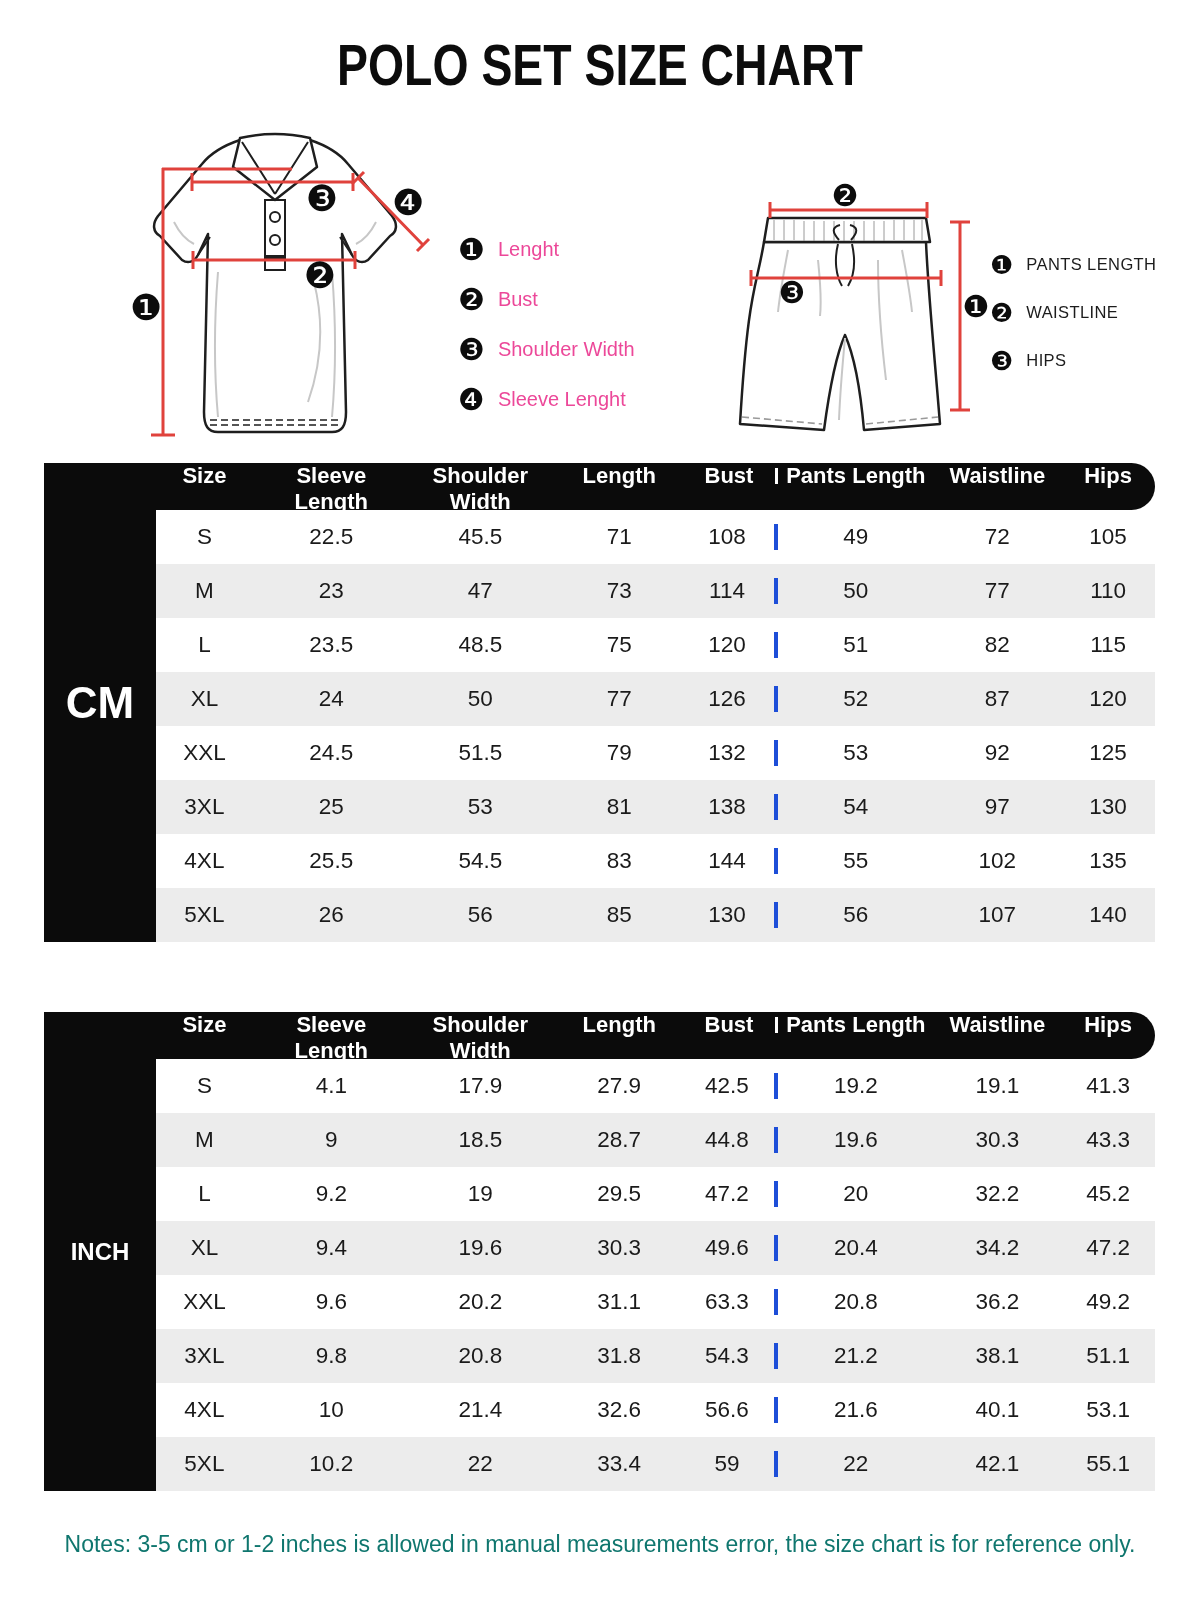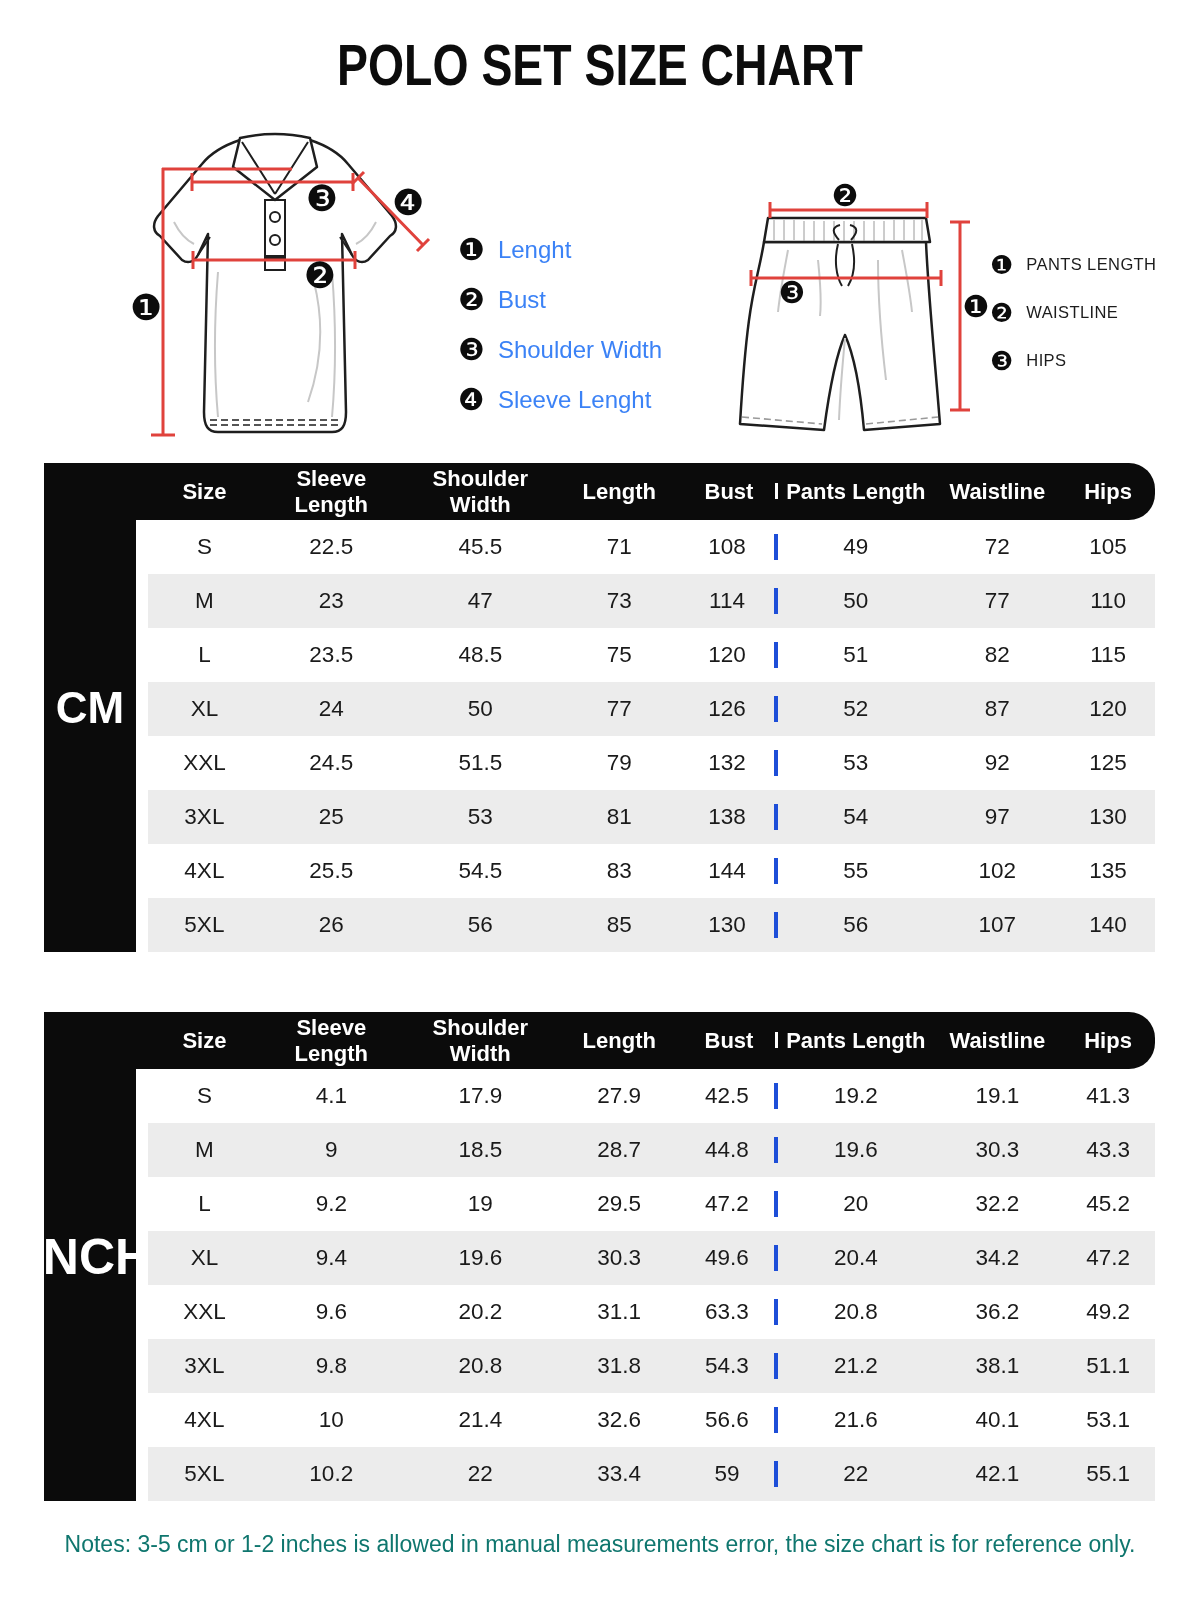--- a/index.html
+++ b/index.html
@@ -12,34 +12,34 @@
          transform:scaleX(0.8);letter-spacing:0px;}
 
   
   .diag{position:absolute;}
   .legend{position:absolute;display:flex;flex-direction:column;}
   .legend-item{display:flex;align-items:center;}
   .bullet{font-family:"DejaVu Sans",sans-serif;line-height:1;color:#0c0c0c;}
   .shirt-legend{left:458px;top:233px;gap:17px;}
   .shirt-legend .legend-item{height:33px;gap:13px;}
   .shirt-legend .bullet{font-size:30px;}
-  .shirt-legend .legend-label{font-size:24px;color:#3b82f6;}
+  .shirt-legend .legend-label{font-size:20px;color:#ec4899;}
   .shorts-legend{left:990px;top:251px;gap:21px;}
   .shorts-legend .legend-item{height:27px;gap:13px;}
   .shorts-legend .bullet{font-size:26px;}
   .shorts-legend .legend-label{font-size:16.5px;letter-spacing:0.4px;color:#1c1c1c;}
 
   
   .sizetable{position:absolute;left:44px;width:1111px;}
-  .sidebar{position:absolute;left:0;top:0;bottom:0;width:92px;background:#0b0b0b;
+  .sidebar{position:absolute;left:0;top:0;bottom:0;width:112px;background:#0b0b0b;
            display:flex;align-items:center;justify-content:center;}
   .unit{color:#fff;font-weight:bold;}
   .unit-cm{font-size:44px;}
-  .unit-inch{font-size:50px;}
-  .hrow{position:relative;display:flex;align-items:center;height:57px;margin-left:0;
+  .unit-inch{font-size:24px;}
+  .hrow{position:relative;display:flex;align-items:flex-start;height:47px;margin-left:0;
         padding-left:104px;background:#0b0b0b;border-radius:0 26px 26px 0;box-sizing:border-box;}
   .hcell{color:#fff;font-weight:bold;font-size:22px;text-align:center;box-sizing:border-box;}
   .hcell.c4{background:linear-gradient(#fff,#fff) no-repeat right center / 3px 62%;}
   .rows{margin-left:104px;}
   .trow{display:flex;height:54px;align-items:center;background:#fff;}
   .trow:nth-child(even){background:#ececec;}
   .tcell{text-align:center;font-size:22.5px;color:#1a1a1a;box-sizing:border-box;}
   .tcell.c4{border-right:4px solid #1d4ed8;}
   .c0{width:11.2%;}.c1{width:14.0%;}.c2{width:15.6%;}.c3{width:12.0%;}
   .c4{width:9.8%;}.c5{width:15.4%;}.c6{width:12.7%;}.c7{width:9.3%;}

